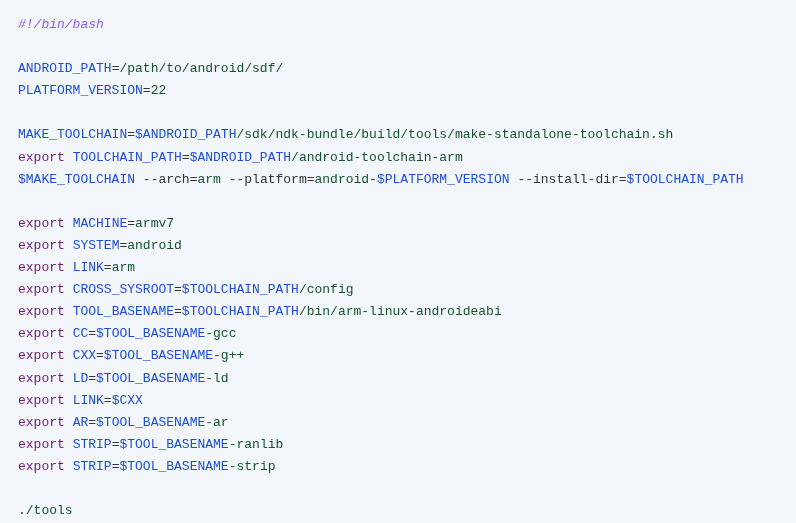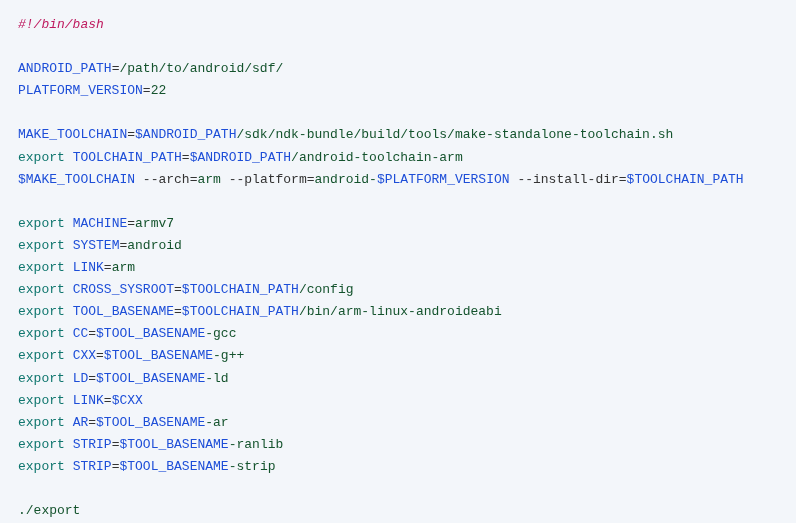--- a/index.html
+++ b/index.html
@@ -12,22 +12,22 @@
     padding: 14px 18px;
     width: 796px;
     height: 523px;
     overflow: hidden;
   }
   pre {
     font-family: inherit;
     white-space: pre-wrap;
     word-break: break-all;
   }
-  .cm { color: #be185d; font-style: italic; margin-top: 16px; }  
-  .kw { color: #0f766e; }                    
+  .cm { color: #8b5cf6; font-style: italic; margin-top: 16px; }  
+  .kw { color: #701a75; }                    
   .va { color: #1d4ed8; }                    
   .str { color: #14532d; }                      
   .op { color: #333; }                    
 </style>
 </head>
 <body>
 
 <pre><span class="cm">#!/bin/bash</span>
 
 <span class="va">ANDROID_PATH</span><span class="op">=</span><span class="str">/path/to/android/sdf/</span>
@@ -43,14 +43,14 @@
 <span class="kw">export</span> <span class="va">CROSS_SYSROOT</span><span class="op">=</span><span class="va">$TOOLCHAIN_PATH</span><span class="str">/config</span>
 <span class="kw">export</span> <span class="va">TOOL_BASENAME</span><span class="op">=</span><span class="va">$TOOLCHAIN_PATH</span><span class="str">/bin/arm-linux-androideabi</span>
 <span class="kw">export</span> <span class="va">CC</span><span class="op">=</span><span class="va">$TOOL_BASENAME</span><span class="str">-gcc</span>
 <span class="kw">export</span> <span class="va">CXX</span><span class="op">=</span><span class="va">$TOOL_BASENAME</span><span class="str">-g++</span>
 <span class="kw">export</span> <span class="va">LD</span><span class="op">=</span><span class="va">$TOOL_BASENAME</span><span class="str">-ld</span>
 <span class="kw">export</span> <span class="va">LINK</span><span class="op">=</span><span class="va">$CXX</span>
 <span class="kw">export</span> <span class="va">AR</span><span class="op">=</span><span class="va">$TOOL_BASENAME</span><span class="str">-ar</span>
 <span class="kw">export</span> <span class="va">STRIP</span><span class="op">=</span><span class="va">$TOOL_BASENAME</span><span class="str">-ranlib</span>
 <span class="kw">export</span> <span class="va">STRIP</span><span class="op">=</span><span class="va">$TOOL_BASENAME</span><span class="str">-strip</span>
 
-<span class="str">./export</span>
+<span class="str">./tools</span>
 </pre>
 
 </body></html>

